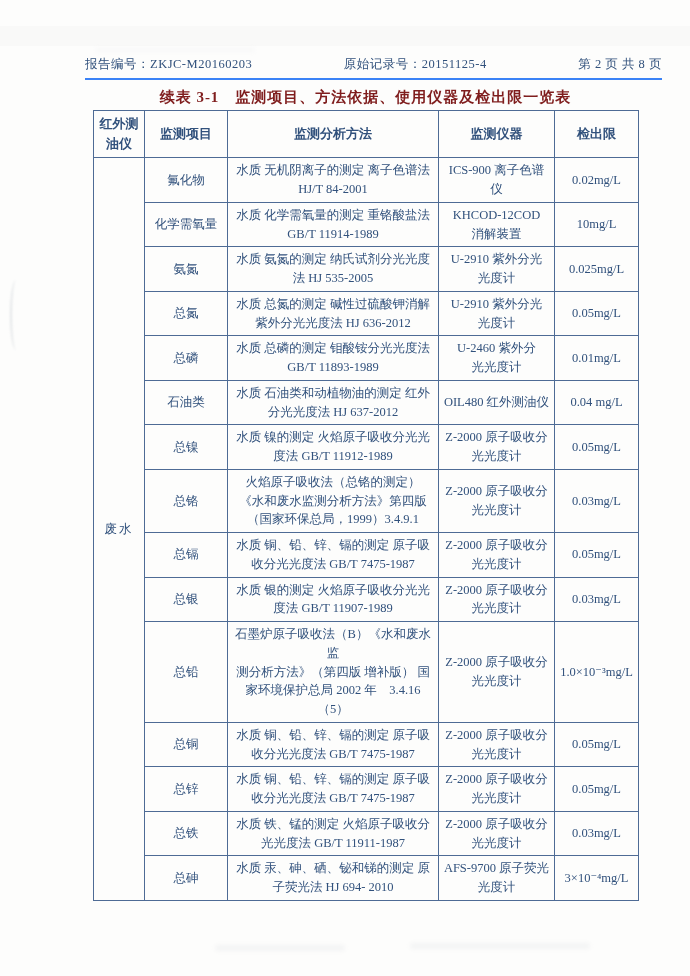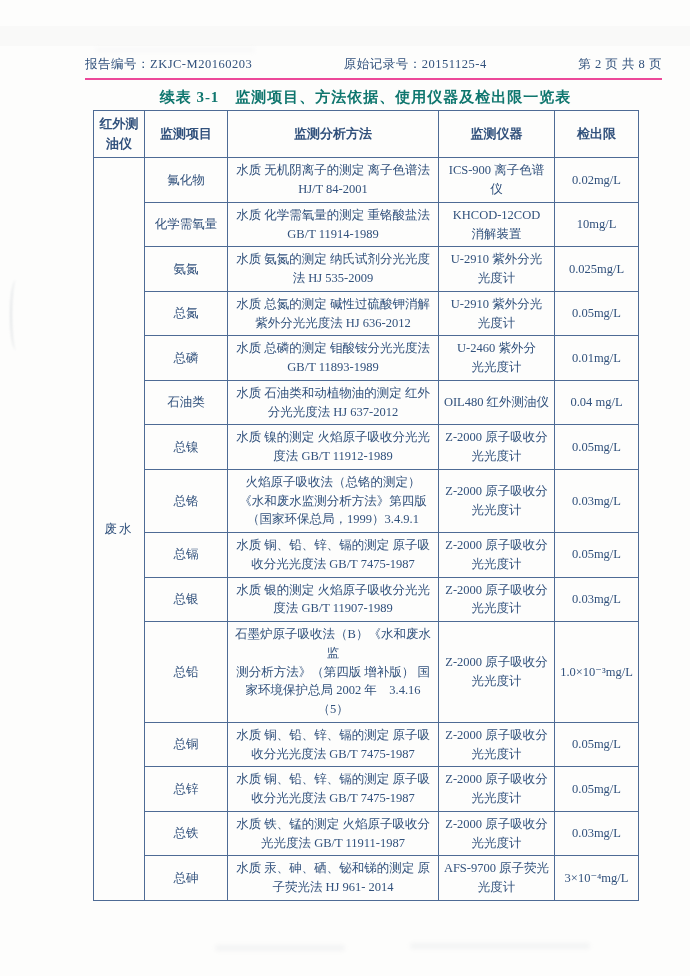--- a/index.html
+++ b/index.html
@@ -15,25 +15,25 @@
     border-left:2px solid #9aa4b0;border-radius:50% 0 0 50%;opacity:.25;filter:blur(1px);}
   .bleed{position:absolute;height:6px;background:#c9ccd2;opacity:.18;filter:blur(2px);border-radius:3px;}
   .bleed.b1{left:215px;top:945px;width:130px;}
   .bleed.b2{left:410px;top:943px;width:180px;}
   .bleed.b3{left:95px;top:48px;width:160px;height:4px;opacity:.10;}
 
   .doc-header{
     position:absolute;left:85px;top:56px;width:577px;
     display:flex;justify-content:space-between;align-items:flex-end;
     font-size:12.5px;letter-spacing:.5px;
-    border-bottom:2px solid #ec4899;padding-bottom:5px;
+    border-bottom:2px solid #3b82f6;padding-bottom:5px;
   }
   .doc-title{
     position:absolute;left:93px;top:88px;width:545px;
-    text-align:center;font-size:15px;font-weight:bold;color:#0f766e;
+    text-align:center;font-size:15px;font-weight:bold;color:#7f1d1d;
     letter-spacing:1px;
   }
   table.monitor{
     position:absolute;left:93px;top:110px;width:545px;
     border-collapse:collapse;table-layout:fixed;
   }
   table.monitor th,table.monitor td{
     border:1px solid #4e6b95;
     text-align:center;vertical-align:middle;
     padding:3px 4px;
@@ -94,21 +94,21 @@
         <td class="item-cell">化学需氧量</td>
         <td class="method-cell">水质 化学需氧量的测定 重铬酸盐法
 GB/T 11914-1989</td>
         <td class="instrument-cell">KHCOD-12COD
 消解装置</td>
         <td class="limit-cell">10mg/L</td>
       </tr>
       <tr>
         <td class="item-cell">氨氮</td>
         <td class="method-cell">水质 氨氮的测定 纳氏试剂分光光度
-法 HJ 535-2009</td>
+法 HJ 535-2005</td>
         <td class="instrument-cell">U-2910 紫外分光
 光度计</td>
         <td class="limit-cell">0.025mg/L</td>
       </tr>
       <tr>
         <td class="item-cell">总氮</td>
         <td class="method-cell">水质 总氮的测定 碱性过硫酸钾消解
 紫外分光光度法 HJ 636-2012</td>
         <td class="instrument-cell">U-2910 紫外分光
 光度计</td>
@@ -191,19 +191,19 @@
         <td class="item-cell">总铁</td>
         <td class="method-cell">水质 铁、锰的测定 火焰原子吸收分
 光光度法 GB/T 11911-1987</td>
         <td class="instrument-cell">Z-2000 原子吸收分
 光光度计</td>
         <td class="limit-cell">0.03mg/L</td>
       </tr>
       <tr>
         <td class="item-cell">总砷</td>
         <td class="method-cell">水质 汞、砷、硒、铋和锑的测定 原
-子荧光法 HJ 961- 2014</td>
+子荧光法 HJ 694- 2010</td>
         <td class="instrument-cell">AFS-9700 原子荧光
 光度计</td>
         <td class="limit-cell">3×10⁻⁴mg/L</td>
       </tr>
     </tbody>
 </table>
 
 </body></html>

